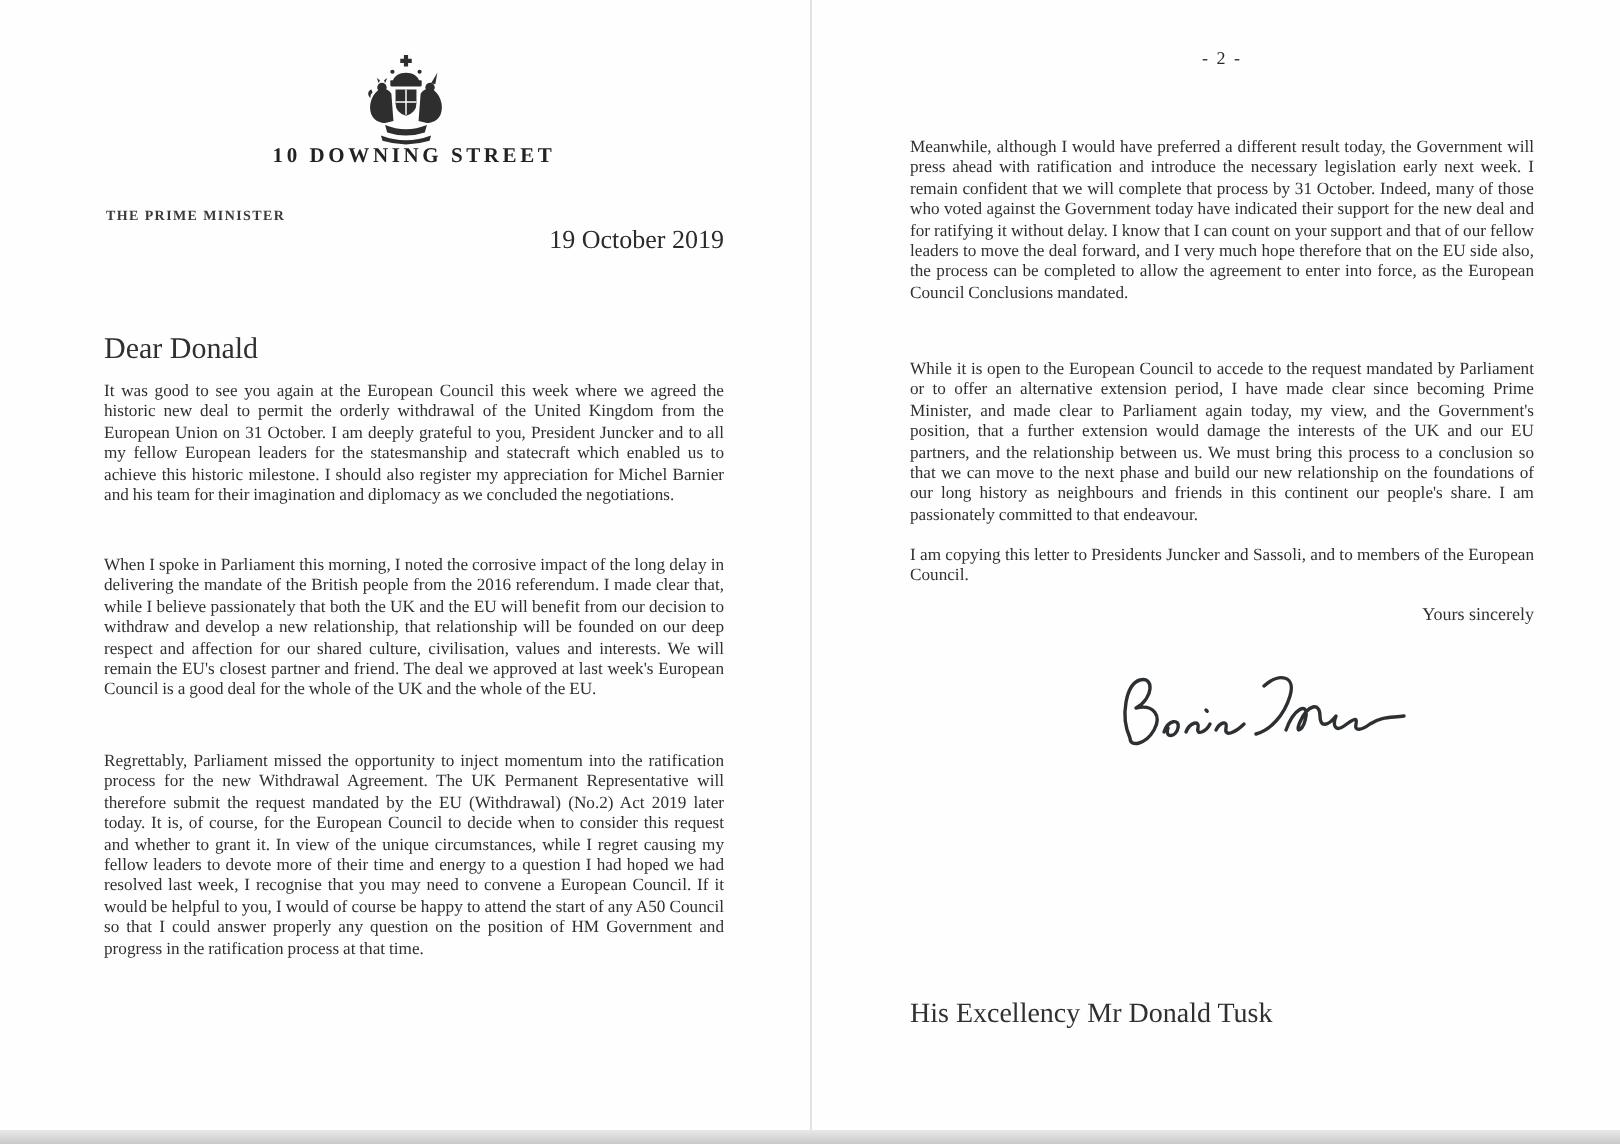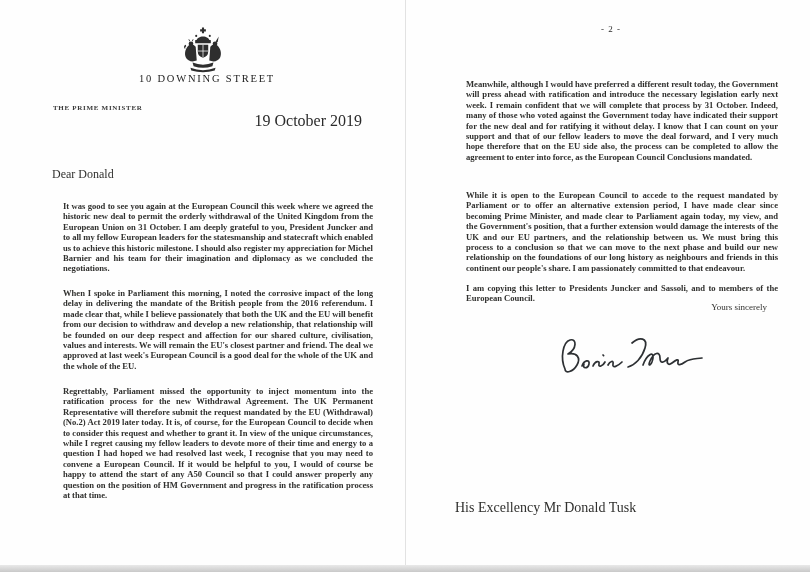--- a/index.html
+++ b/index.html
@@ -20,45 +20,44 @@
   }
   .bottom-edge{
     position:absolute;left:0;bottom:0;width:810px;height:7px;
     background:linear-gradient(#e9e9e9,#c9c9c9);
   }
   
   .crest{position:absolute;left:0;top:27px;width:100%;text-align:center;}
   .crest svg{display:inline-block;}
   .addr1{
     position:absolute;left:52px;width:310px;top:73px;
-    text-align:center;font-weight:normal;font-size:10.5px;
+    text-align:center;font-weight:bold;font-size:10.5px;
     letter-spacing:1.8px;color:#222222;white-space:nowrap;
   }
   .addr2{
     position:absolute;left:52px;width:310px;top:85px;
     text-align:center;font-weight:bold;font-size:7px;
     letter-spacing:1.1px;color:#222222;
   }
   .pm-title{
     position:absolute;left:53px;top:104px;
     font-size:7px;letter-spacing:.7px;color:#3a3a3a;font-weight:bold;
   }
   .letter-date{
     position:absolute;left:52px;width:310px;top:112px;
-    text-align:right;font-size:16px;color:#2b2b2b;
+    text-align:right;font-size:13px;color:#2b2b2b;
   }
   
-  .salutation{position:absolute;left:52px;top:167px;font-size:12px;}
+  .salutation{position:absolute;left:52px;top:167px;font-size:15px;}
   .para{
-    position:absolute;margin:11px;
+    position:absolute;margin:0;
     font-size:8.6px;line-height:10.4px;
     text-align:justify;text-align-last:left;
     word-spacing:-0.2px;
     color:#30302e;
-    font-weight:bold;
   }
   .page-left .para{left:52px;width:310px;}
   .page-right .para{left:50px;width:312px;}
   .pagenum{
     position:absolute;left:50px;width:312px;top:24px;
     text-align:center;font-size:9px;letter-spacing:1px;color:#2b2b2b;
   }
   .closing{
     position:absolute;left:50px;width:312px;top:302px;
     text-align:right;font-size:9px;

